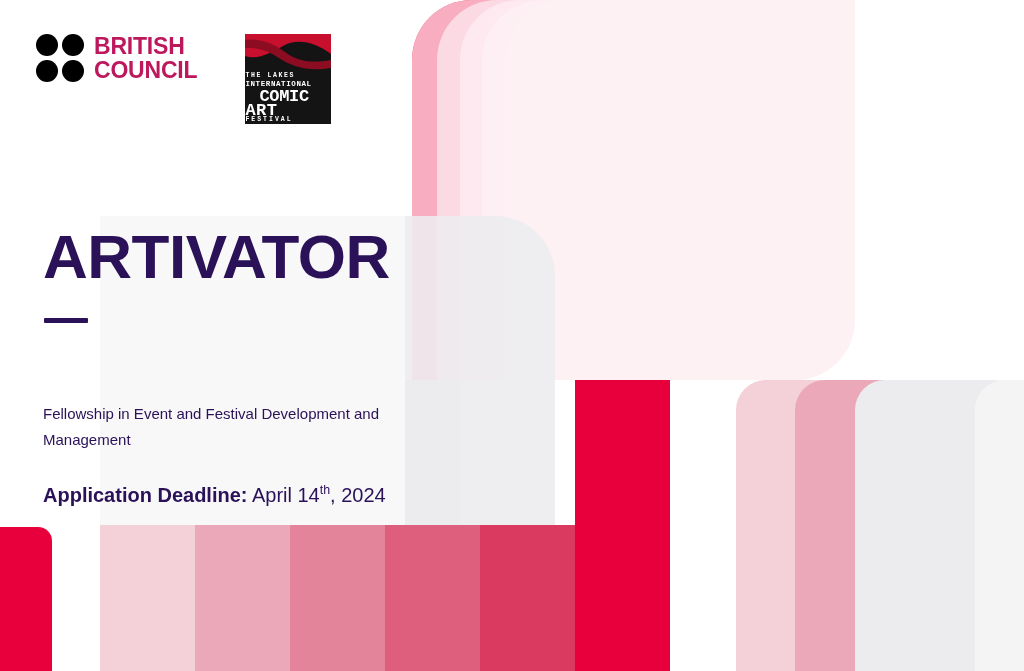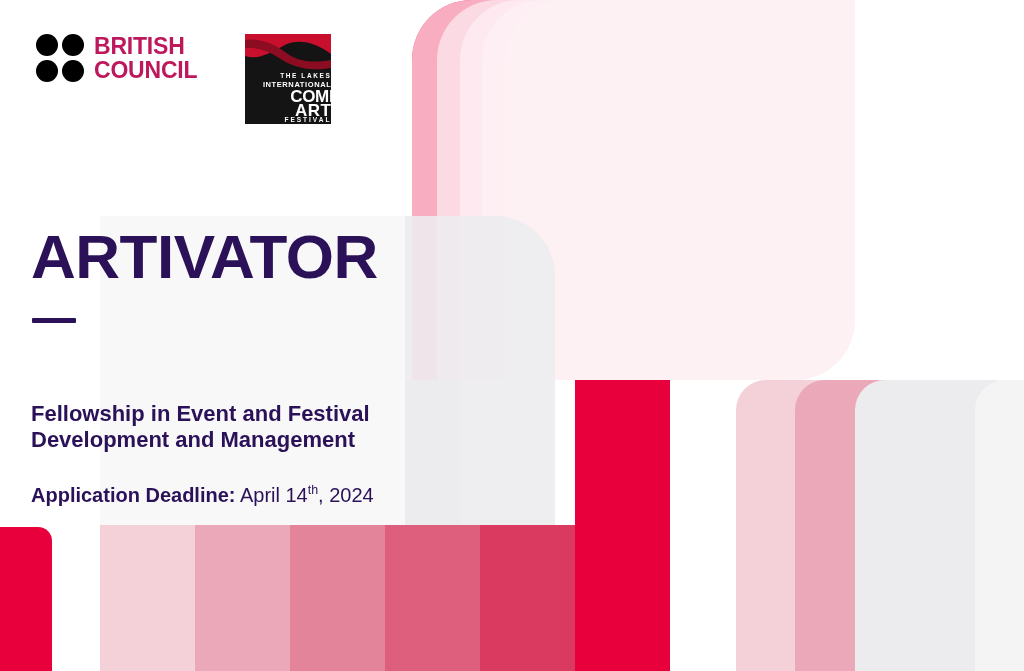--- a/index.html
+++ b/index.html
@@ -143,35 +143,35 @@
   }
   .comic-logo .swoosh {
     position: absolute;
     left: 0; top: 0;
     width: 86px; height: 46px;
   }
   .comic-logo .ct {
     position: absolute;
     left: 0;
     width: 86px;
-    text-align: right;
+    text-align: left;
     color: #ffffff;
-    font-family: Liberation Sans, sans-serif;
+    font-family: Liberation Mono, monospace;
     font-weight: bold;
   }
   .ct-lakes { top: 38px; font-size: 6.5px; letter-spacing: 1.6px; }
   .ct-intl  { top: 46px; font-size: 7.5px; letter-spacing: 0.6px; }
   .ct-comic { top: 54px; font-size: 17px; letter-spacing: -0.3px; line-height: 17px; padding-left: 14px;}
   .ct-art   { top: 68px; font-size: 17px; letter-spacing: 0.5px; line-height: 17px;}
   .ct-fest  { top: 82px; font-size: 6.5px; letter-spacing: 2px; }
 
   
   #content {
     position: absolute;
-    left: 31px;
+    left: 43px;
     top: 224px;
     z-index: 50;
     width: 420px;
   }
   #title {
     font-family: "Liberation Sans", sans-serif;
     font-weight: bold;
     font-size: 62px;
     line-height: 66px;
     letter-spacing: -0.5px;
@@ -180,22 +180,22 @@
   }
   #rule {
     width: 44px;
     height: 5px;
     background: #2A1158;
     margin: 28px 0 0 1px;
     border-radius: 1px;
   }
   #subtitle {
     font-family: "Liberation Sans", sans-serif;
-    font-weight: bold;
-    font-size: 22px;
+    font-weight: normal;
+    font-size: 15px;
     line-height: 26px;
     color: #2A1158;
     margin: 78px 0 8px 0;
     max-width: 370px;
   }
   #deadline {
     font-family: "Liberation Sans", sans-serif;
     font-size: 20px;
     line-height: 26px;
     color: #2A1158;

